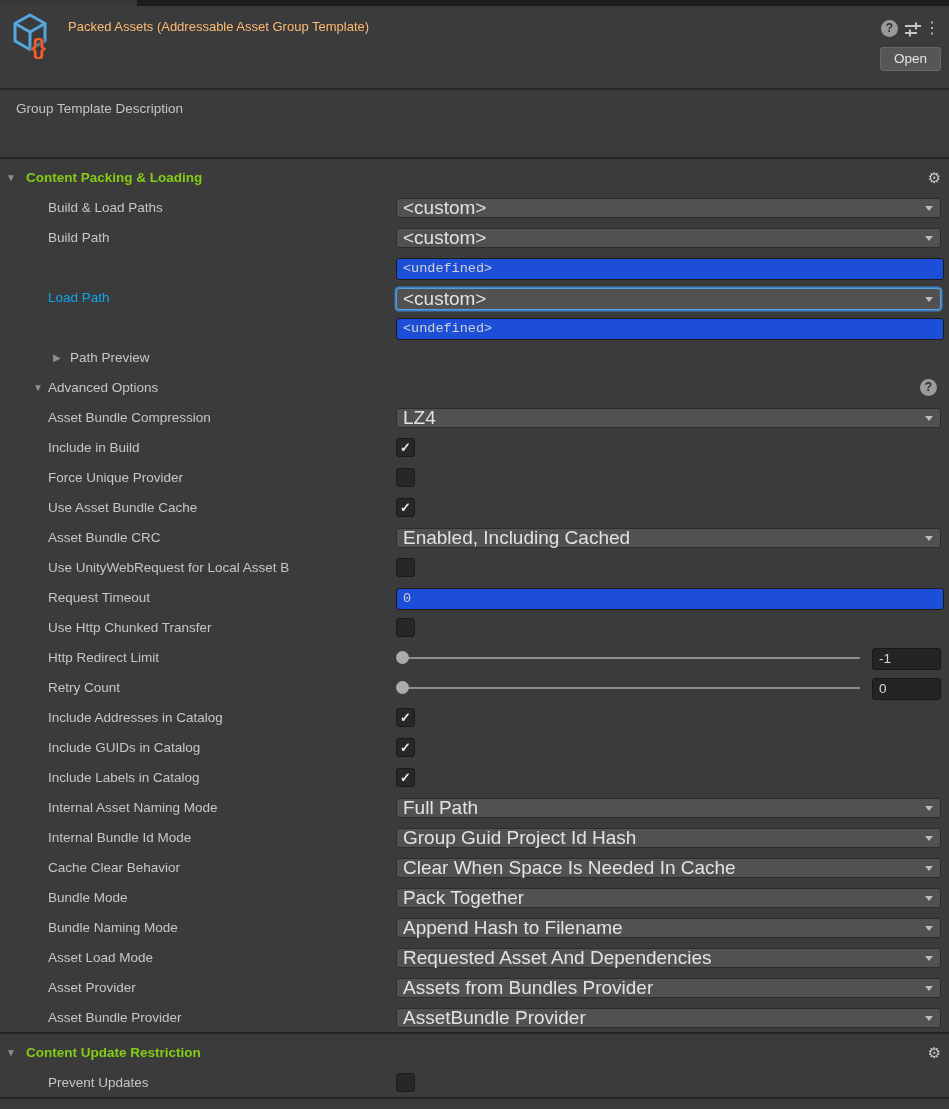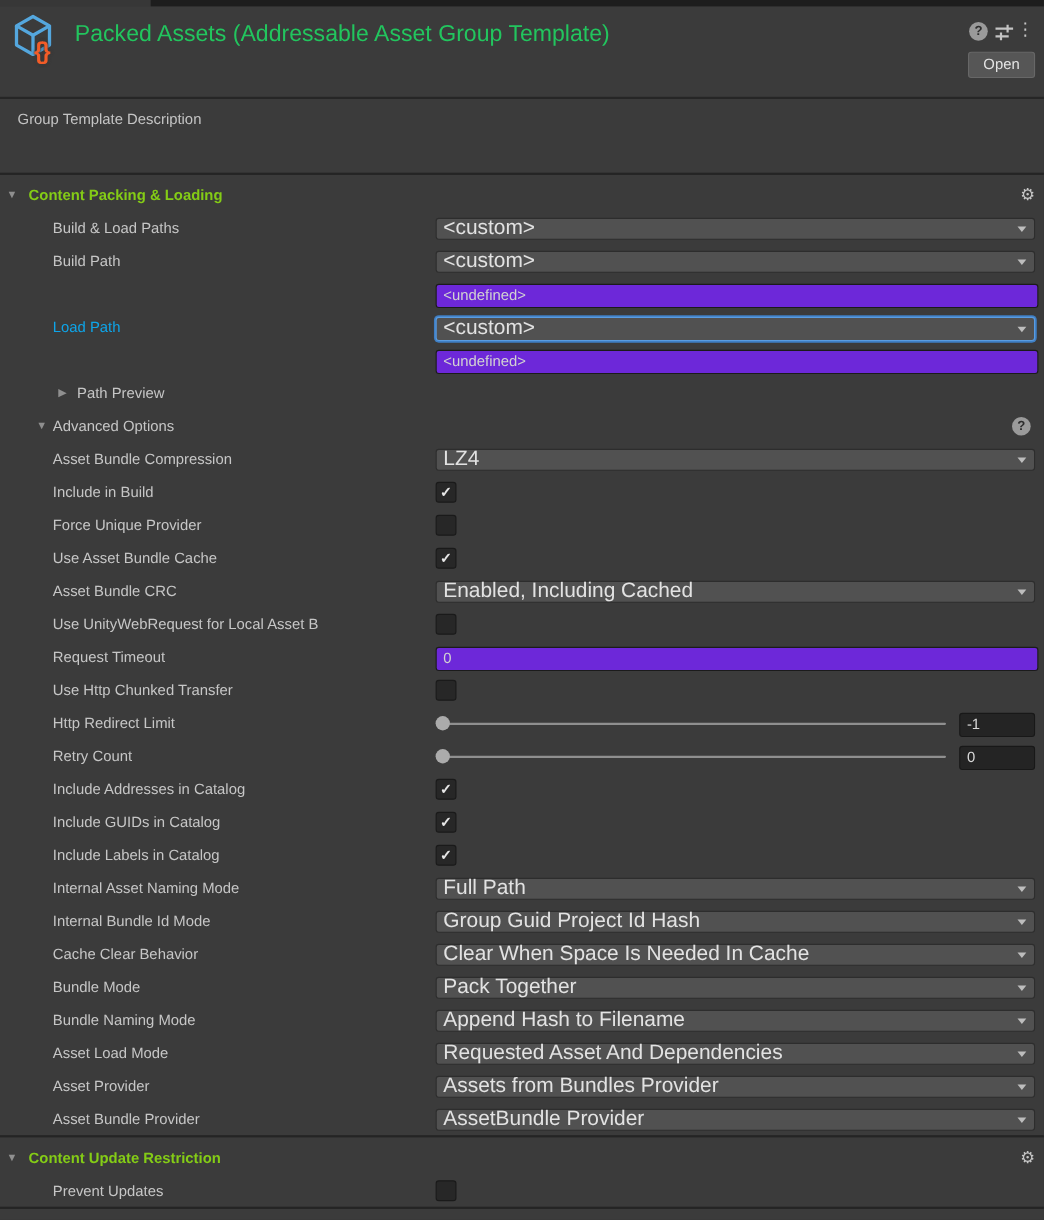--- a/index.html
+++ b/index.html
@@ -11,21 +11,21 @@
   }
   
   .top-strip { position:absolute; top:0; left:0; right:0; height:6px; background:#373737; }
   .top-strip-dark { position:absolute; top:0; left:137px; right:0; height:6px; background:#1d1d1d; }
 
   
   .header { position:absolute; top:6px; left:0; right:0; height:82px; background:#3b3b3b; border-bottom:2px solid #262626; }
   .asset-icon { position:absolute; left:9px; top:6px; width:48px; height:50px; }
   .asset-icon svg { position:absolute; left:0; top:0; }
   .asset-braces { position:absolute; left:22px; top:22px; color:#f25c28; font-weight:bold; font-size:22px; letter-spacing:-2px; text-shadow:0 0 3px #3b3b3b, 0 0 2px #3b3b3b; }
-  .header-title { position:absolute; left:68px; top:13px; font-size:21px; color:#22c55e; white-space:nowrap; }
+  .header-title { position:absolute; left:68px; top:13px; font-size:13px; color:#fdba74; white-space:nowrap; }
   .help-badge { width:17px; height:17px; border-radius:50%; background:#9a9a9a; color:#2d2d2d; font-weight:bold; font-size:12px; text-align:center; line-height:17px; }
   .hdr-help { position:absolute; right:51px; top:14px; }
   .hdr-presets { position:absolute; right:27px; top:14px; width:18px; height:18px; }
   .hdr-kebab { position:absolute; right:9px; top:12px; color:#c4c4c4; font-size:16px; line-height:20px; }
   .open-btn { position:absolute; right:8px; top:41px; height:24px; padding:0 13px; background:#565656; border:1px solid #676767; border-radius:3px; color:#e4e4e4; font-size:13.5px; line-height:22px; box-sizing:border-box; }
 
   
   .desc-label { position:absolute; left:16px; top:101px; font-size:13.5px; color:#c4c4c4; }
   .desc-input { position:absolute; left:4px; top:126px; width:941px; height:25px; background:#262626; border:1px solid #6e6e6e; border-radius:3px; color:#d8d8d8; font-size:13.5px; padding:0 6px; box-sizing:border-box; font-family:inherit; outline:none; }
 
@@ -38,21 +38,21 @@
   .lbl.section { font-weight:bold; color:#84cc16; }
   .fold-arrow { position:absolute; top:4px; font-size:10px; color:#8f8f8f; line-height:12px; }
 
   .dropdown { position:absolute; left:396px; right:8px; top:0; height:20px; background:#515151; border:1px solid #2d2d2d; border-radius:3px; box-sizing:border-box; }
   .dropdown .val { position:absolute; left:6px; top:0; line-height:18px; font-size:19px; color:#e2e2e2; white-space:nowrap; }
   .dropdown .tri { position:absolute; right:7px; top:7px; width:0; height:0; border-left:4px solid transparent; border-right:4px solid transparent; border-top:5px solid #bdbdbd; }
   .dropdown.focused { border:1px solid #5a9ce0; box-shadow:0 0 0 1.5px #3f7fc4; height:22px; }
   .dropdown.focused .val { line-height:20px; }
   .dropdown.focused .tri { top:8px; }
 
-  .textfield { position:absolute; left:396px; right:5px; top:0; height:22px; background:#6d28d9; border:1px solid #1b1b1b; border-radius:3px; box-sizing:border-box; }
+  .textfield { position:absolute; left:396px; right:5px; top:0; height:22px; background:#1d4ed8; border:1px solid #1b1b1b; border-radius:3px; box-sizing:border-box;font-family:Liberation Mono, monospace; }
   .textfield .val { position:absolute; left:6px; top:0; line-height:20px; font-size:13.5px; color:#d2d2d2; white-space:nowrap; }
 
   .checkbox { position:absolute; left:396px; top:0; width:19px; height:19px; background:#272727; border:1px solid #1a1a1a; border-radius:3px; box-sizing:border-box; color:#e6e6e6; font-size:13px; line-height:17px; text-align:center; font-weight:bold; }
 
   .slider-track { position:absolute; left:402px; width:458px; top:9px; height:2px; background:#8f8f8f; border-radius:1px; }
   .slider-thumb { position:absolute; left:396px; top:3px; width:13px; height:13px; border-radius:50%; background:#ababab; }
   .numfield { position:absolute; left:872px; right:8px; top:0; height:22px; background:#242424; border:1px solid #181818; border-radius:3px; box-sizing:border-box; }
   .numfield .val { position:absolute; left:6px; top:0; line-height:20px; font-size:13.5px; color:#d8d8d8; }
 
   .gear { position:absolute; right:8px; top:1px; color:#c6c6c6; font-size:15px; line-height:18px; }

